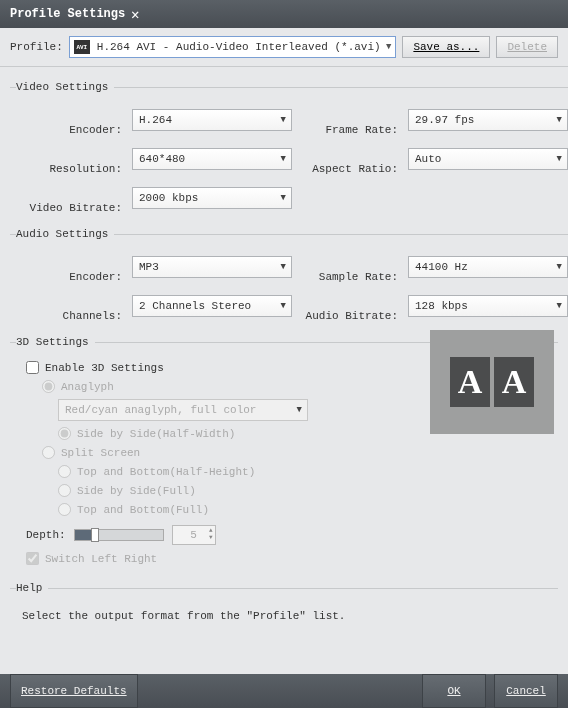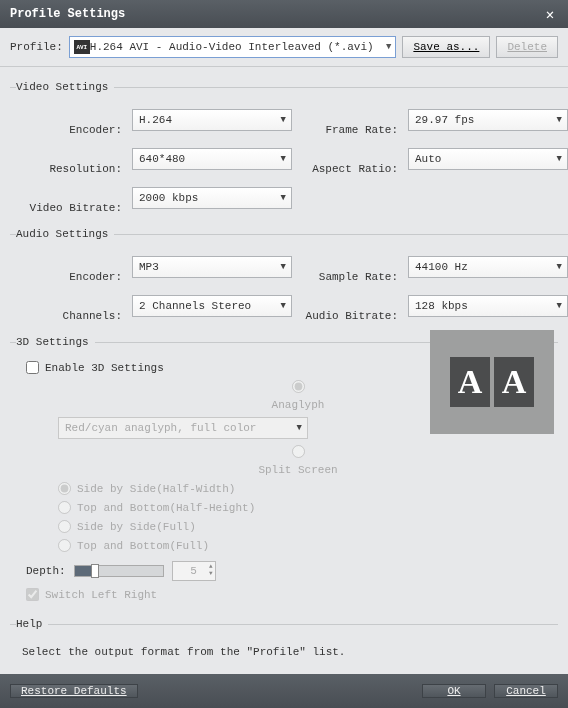--- a/index.html
+++ b/index.html
@@ -11,21 +11,20 @@
     height: 708px;
     overflow: hidden;
     color: #333;
   }
   .titlebar {
     height: 28px;
     background: linear-gradient(to bottom, #5a6066, #484d53);
     color: #fff;
     display: flex;
     align-items: center;
-    justify-content: space-between;
     padding: 0 8px 0 10px;
     font-size: 12px;
     font-weight: bold;
   }
   .close-x {
     width: 20px; height: 20px;
     display: flex; align-items: center; justify-content: center;
     cursor: pointer;
     font-size: 14px;
   }
@@ -38,21 +37,21 @@
   }
   .toolbar-label { font-size: 11px; }
   .profile-select {
     flex: 1;
     height: 22px;
     border: 1px solid #7a9fd4;
     background: #fff;
     display: flex;
     align-items: center;
     padding: 0 4px;
-    gap: 0;
+    gap: 7px;
     position: relative;
   }
   .profile-icon {
     width: 16px; height: 14px;
     background: #333;
     color: #fff;
     font-size: 6px;
     display: flex; align-items: center; justify-content: center;
     font-weight: bold;
   }
@@ -112,21 +111,21 @@
   }
   .combo .arrow {
     position: absolute; right: 5px; top: 50%; transform: translateY(-50%);
     font-size: 9px; color: #444;
   }
   .combo.disabled { color: #aaa; border-color: #c8c8c8; background: #f0f0f0; }
   .threeD-row {
     display: flex; align-items: center; gap: 6px;
     padding: 3px 0 3px 12px;
   }
-  .threeD-row.indent1 { padding-left: 28px; flex-direction: column; }
+  .threeD-row.indent1 { padding-left: 28px; }
   .threeD-row.indent2 { padding-left: 44px; }
   .threeD-row input[type=checkbox], .threeD-row input[type=radio] {
     width: 13px; height: 13px;
   }
   .disabled-text { color: #aaa; }
   .depth-row {
     display: flex; align-items: center; gap: 8px;
     padding: 6px 0 4px 12px;
   }
   .slider {
@@ -181,21 +180,21 @@
     background: linear-gradient(to bottom, #5a6066, #484d53);
     display: flex;
     align-items: center;
     justify-content: space-between;
     padding: 0 10px;
   }
   .footer .btn {
     background: linear-gradient(to bottom, #666c72, #50565c);
     border: 1px solid #3d4247;
     color: #eee;
-    height: 14px;
+    height: 34px;
     min-width: 64px;
   }
   .footer-right { display: flex; gap: 8px; }
 </style>
 </head>
 <body>
 
 <div class="titlebar">
   <span>Profile Settings</span>
   <span class="close-x">✕</span>
@@ -288,27 +287,27 @@
       <input type="radio" disabled="" checked="" style="">
       <span>Anaglyph</span>
     </div>
     <div class="threeD-row indent2">
       <div class="combo disabled" style="width:250px">
         <span>Red/cyan anaglyph, full color</span>
         <span class="arrow">▼</span>
       </div>
     </div>
 
+    <div class="threeD-row indent2 disabled-text">
+      <input type="radio" disabled="" checked="" style="">
+      <span>Side by Side(Half-Width)</span>
+    </div>
     <div class="threeD-row indent1 disabled-text">
       <input type="radio" disabled="" style="">
       <span>Split Screen</span>
-    </div>
-    <div class="threeD-row indent2 disabled-text">
-      <input type="radio" disabled="" checked="" style="">
-      <span>Side by Side(Half-Width)</span>
     </div>
     <div class="threeD-row indent2 disabled-text">
       <input type="radio" disabled="" style="">
       <span>Top and Bottom(Half-Height)</span>
     </div>
     <div class="threeD-row indent2 disabled-text">
       <input type="radio" disabled="" style="">
       <span>Side by Side(Full)</span>
     </div>
     <div class="threeD-row indent2 disabled-text">

